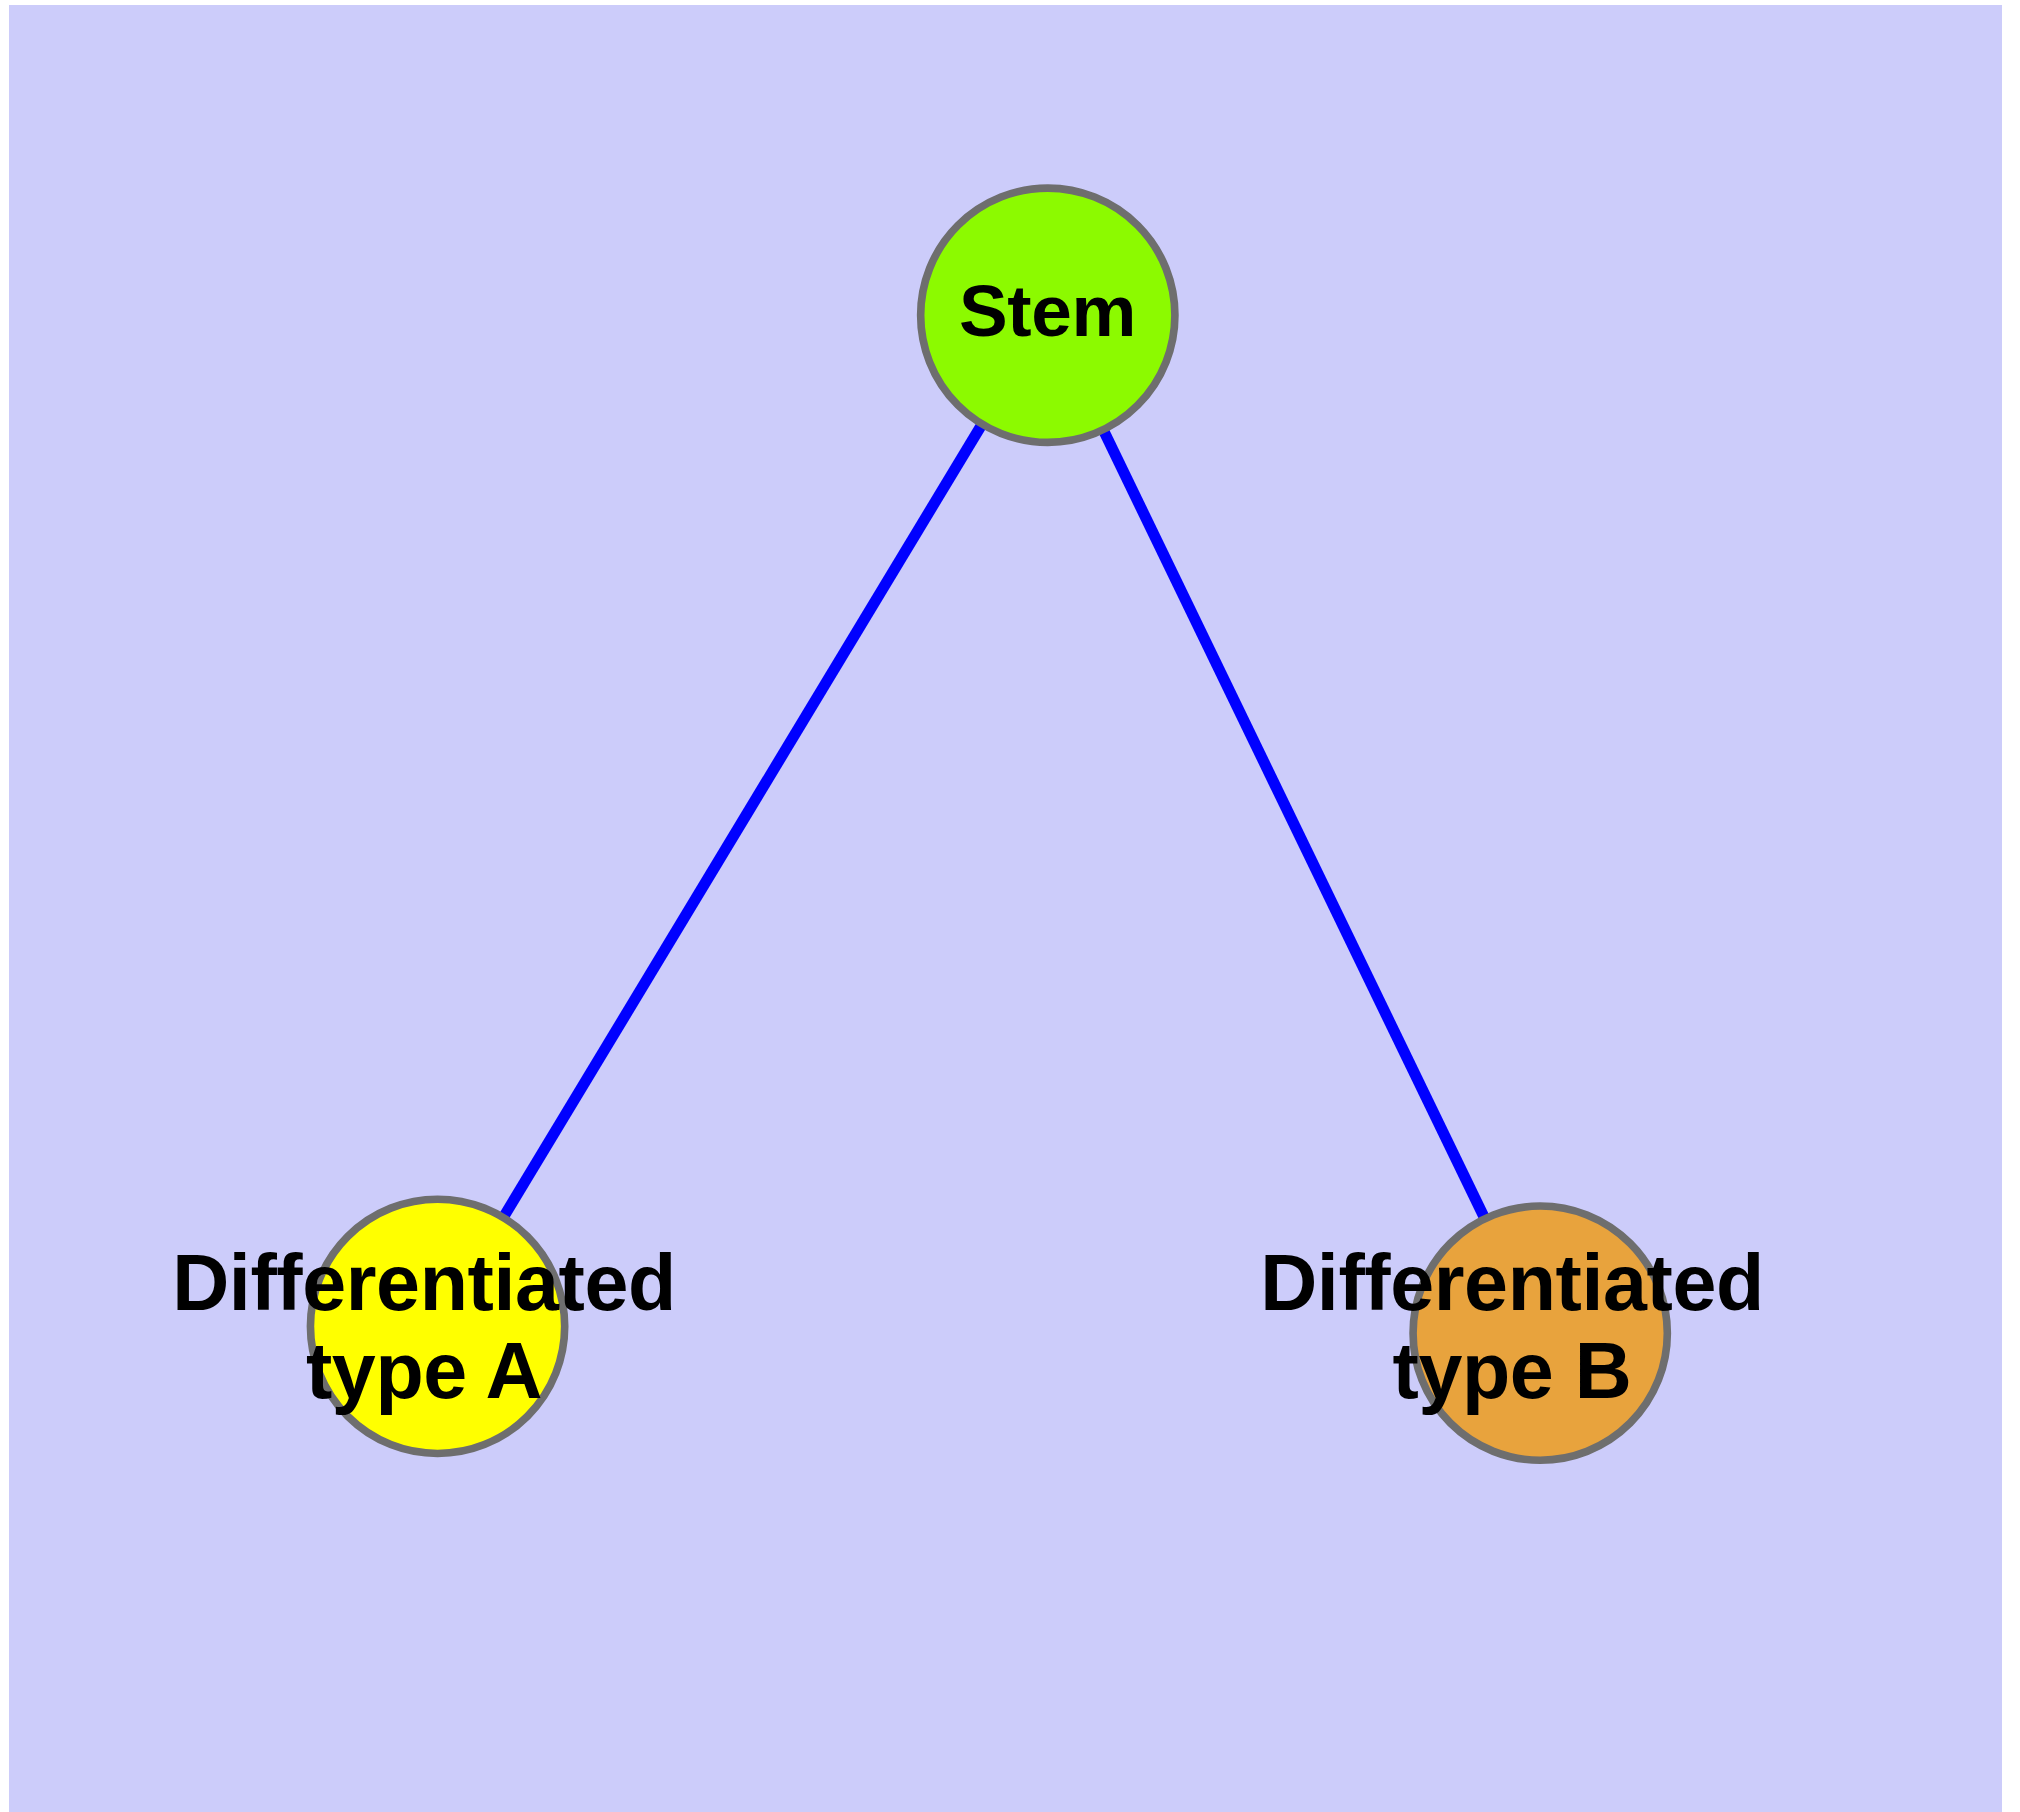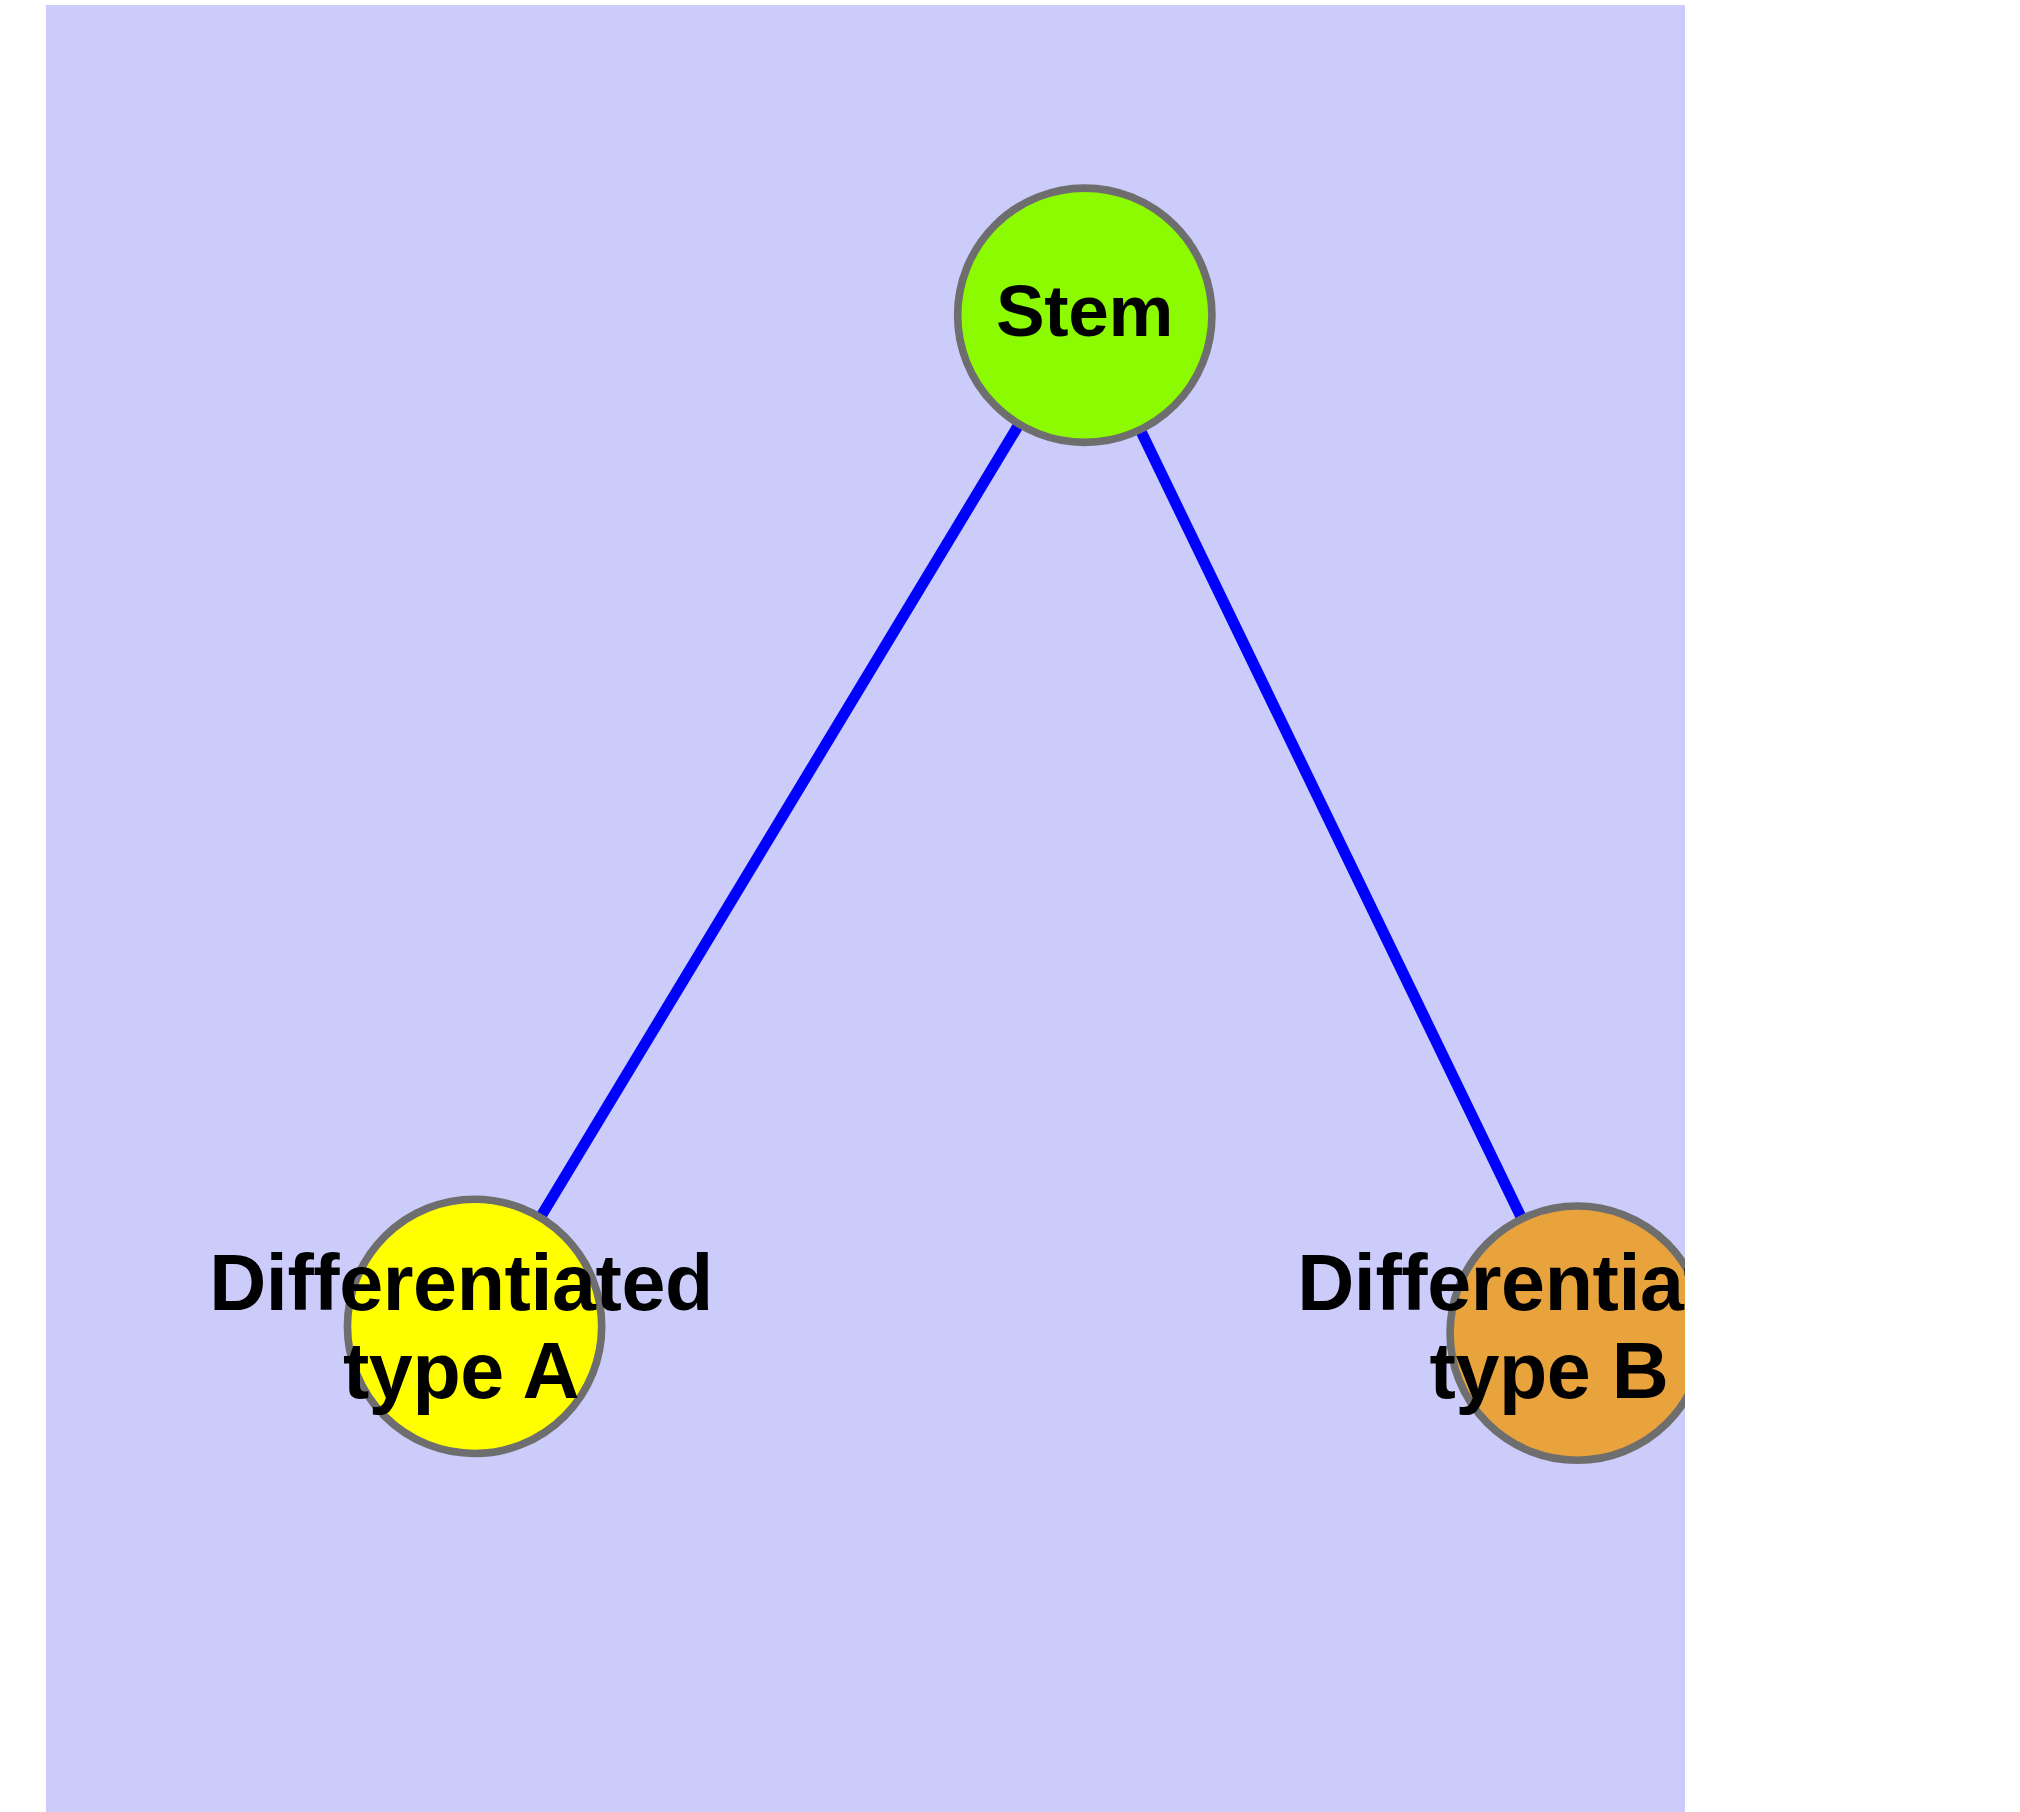--- a/index.html
+++ b/index.html
@@ -2,26 +2,25 @@
 <html style="font-size:13.6px"><head>
 <meta charset="utf-8">
 <style>
   html, body {
     margin: 0;
     padding: 0;
     background: #ffffff;
   }
   #canvas {
     position: relative;
-    width: 1648px;
+    width: 2002px;
     height: 1812px;
     background: #ffffff;
     overflow: hidden;
     font-family: "Liberation Sans", sans-serif;
-    margin-left: 37px;
   }
   #plot-background {
     position: absolute;
     left: 8.5px;
     top: 5.1px;
     width: 2012px;
     height: 1807px;
     background: #ccccfa;
   }
   #graph-svg {

